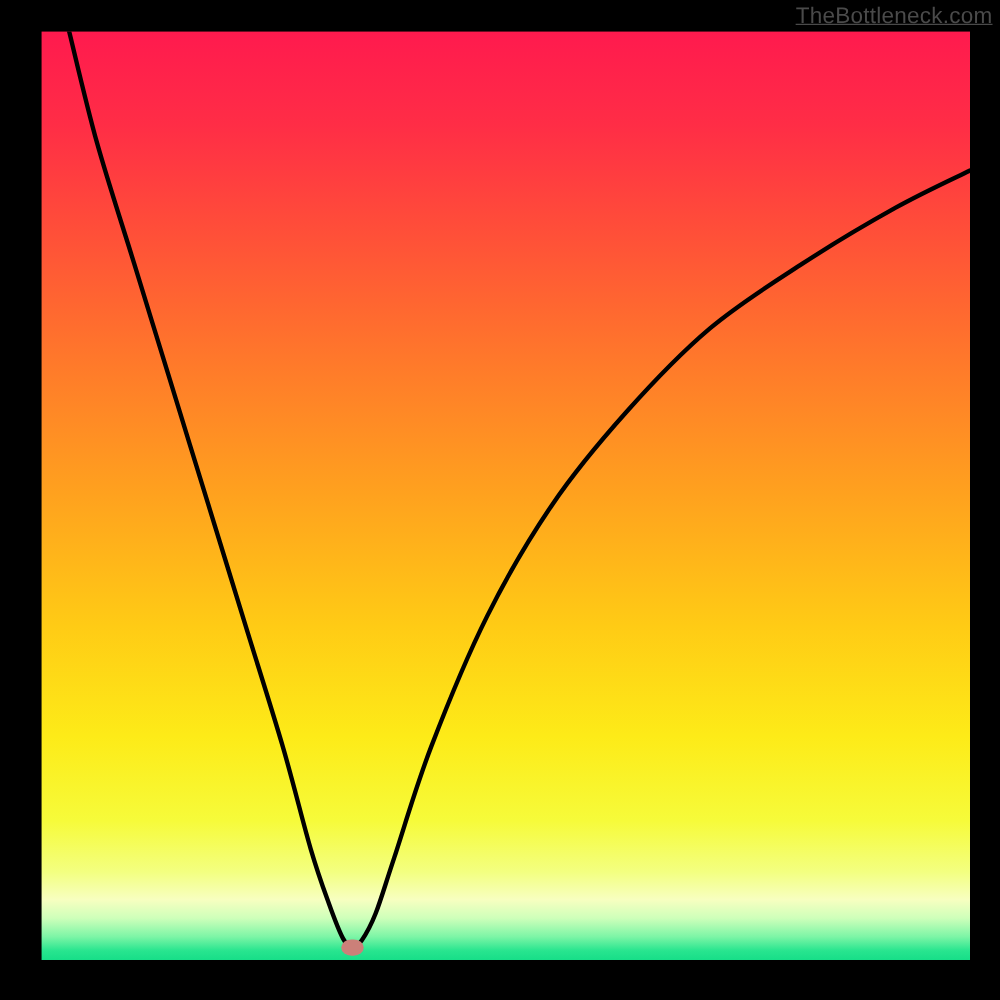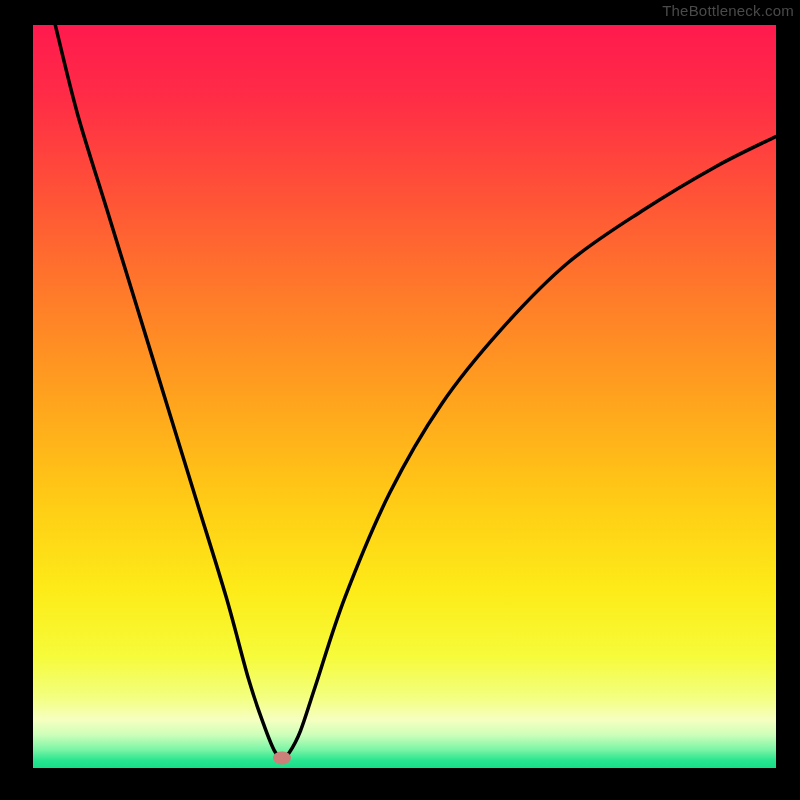--- a/index.html
+++ b/index.html
@@ -15,24 +15,25 @@
     position: relative;
     width: 800px;
     height: 800px;
     background: #000;
   }
   .watermark {
     position: absolute;
     top: 2px;
     right: 6px;
     color: #4a4a4a;
-    font-size: 15px;
+    font-size: 18px;
     font-weight: 500;
     letter-spacing: 0.2px;
     z-index: 5;
+    text-decoration: underline;
   }
   .plot-area {
     position: absolute;
     left: 33px;
     top: 25px;
     width: 743px;
     height: 743px;
     overflow: hidden;
   }
   .gradient-bg {

